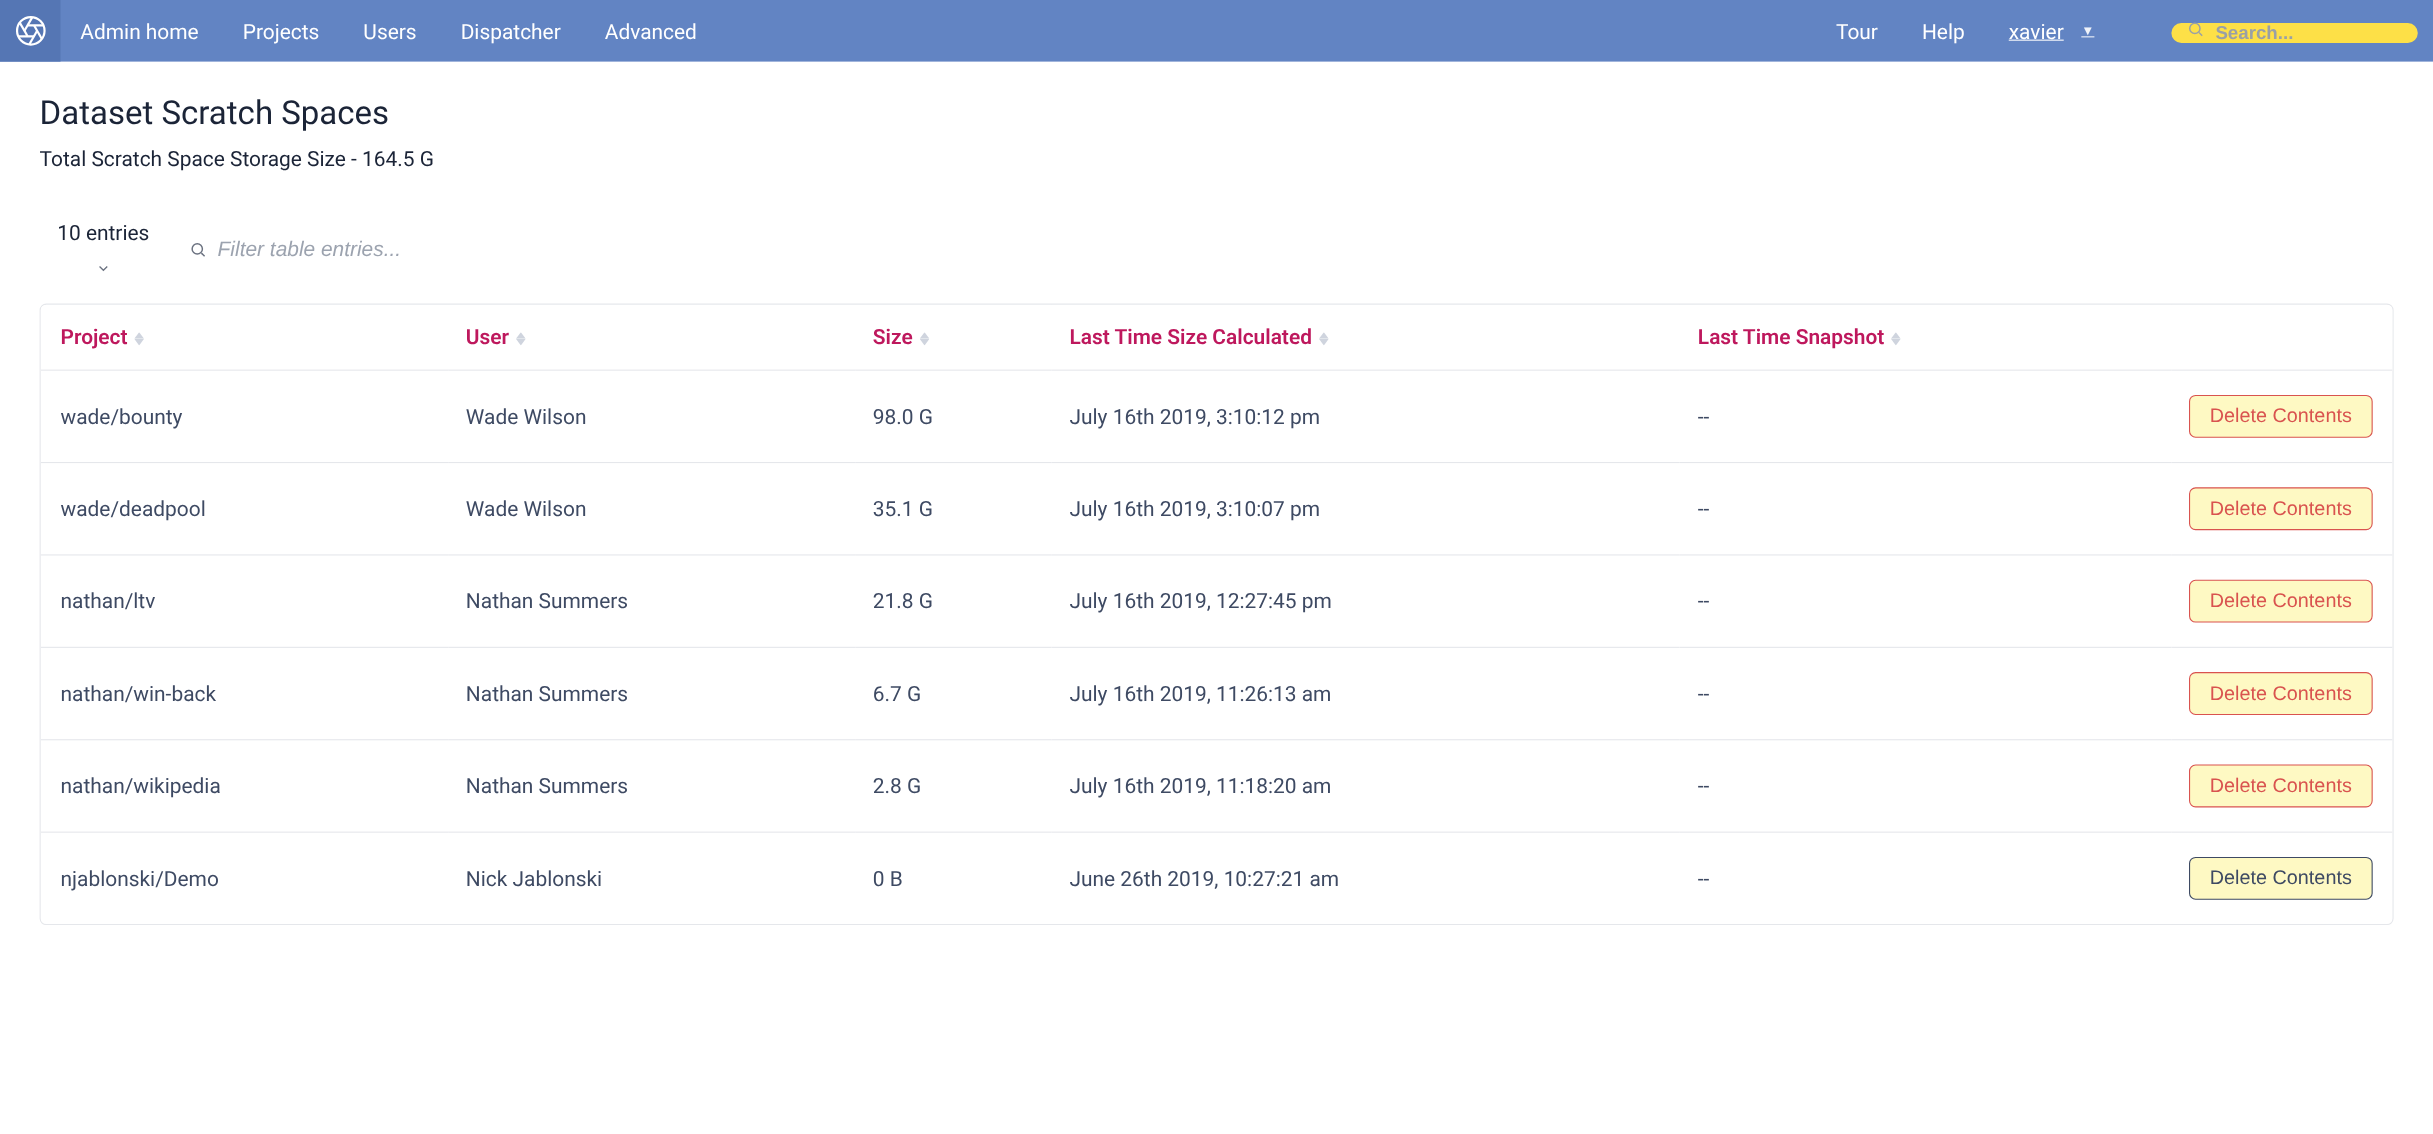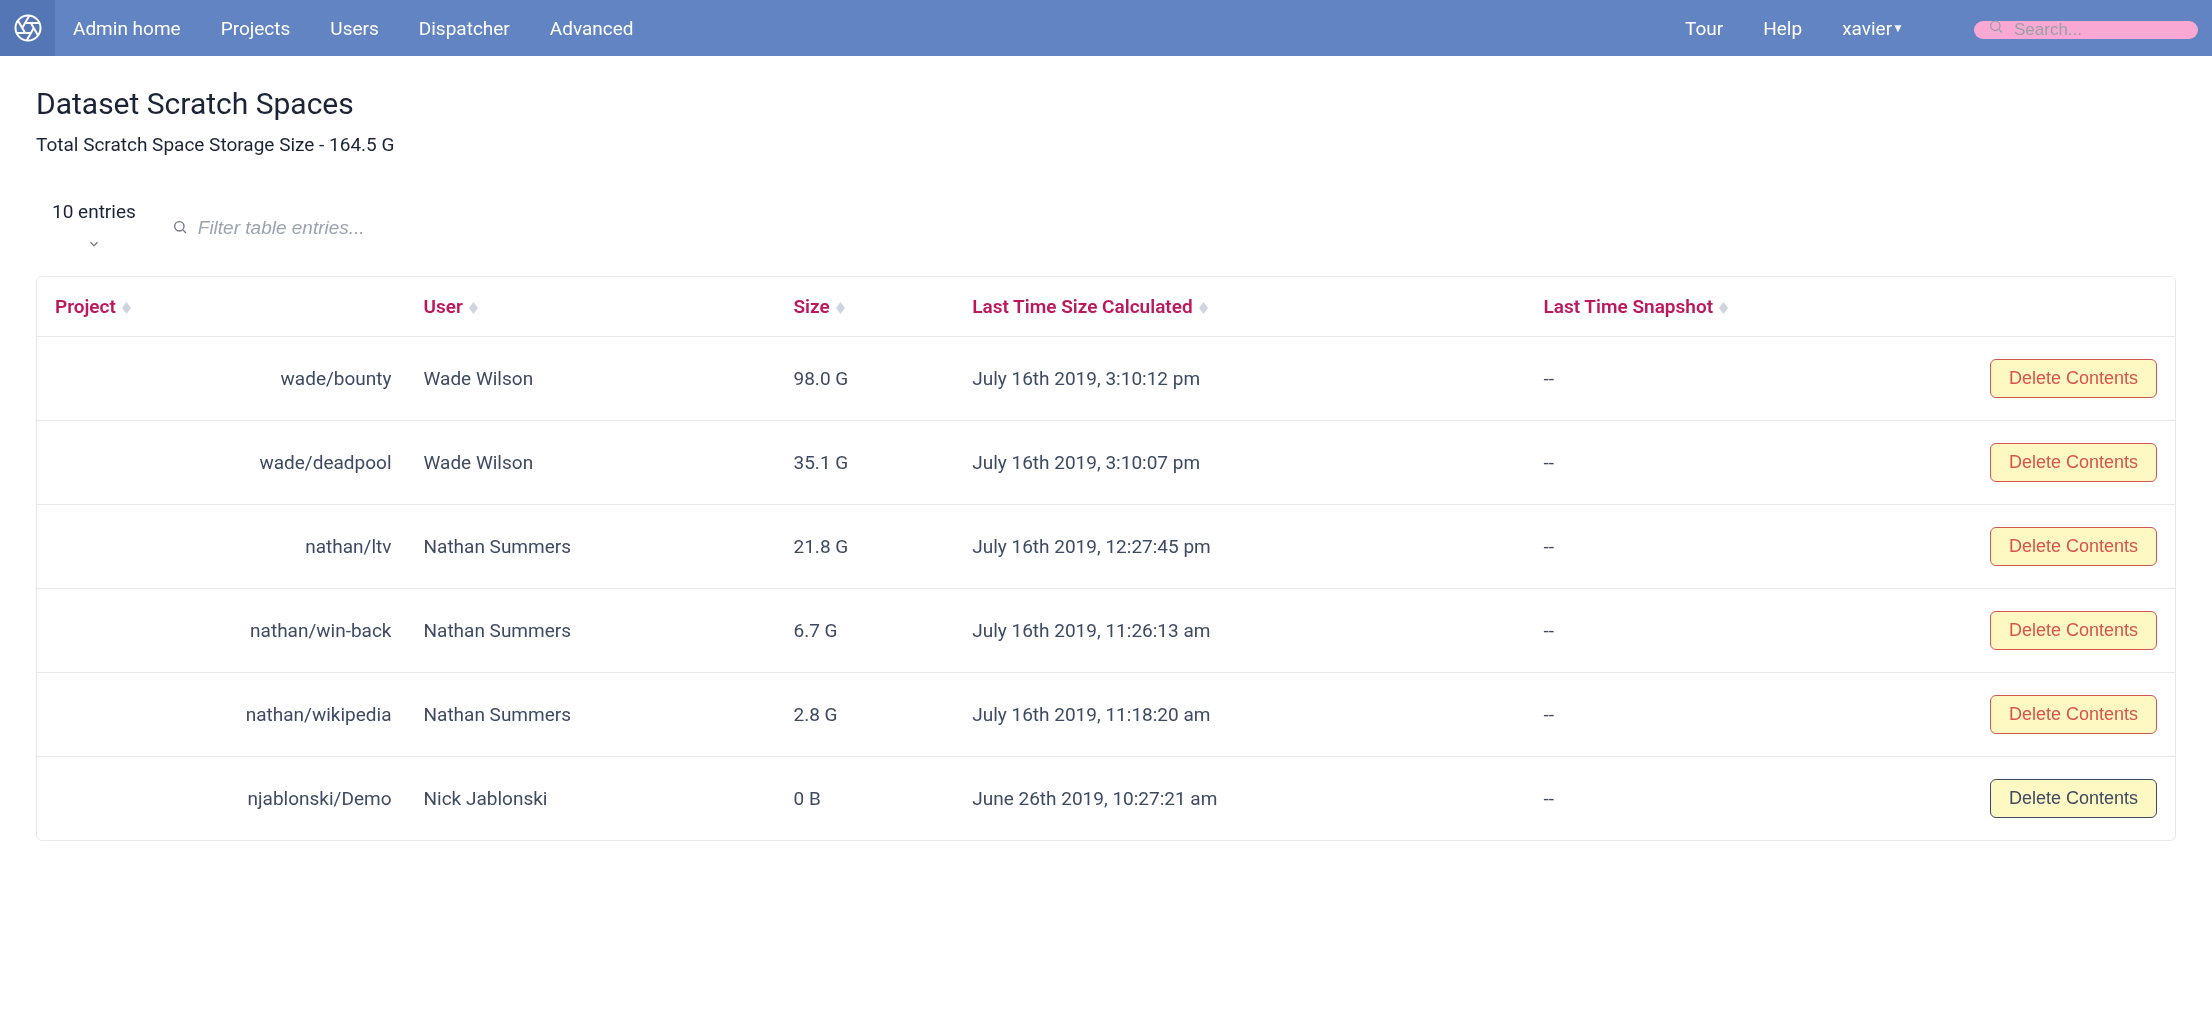--- a/index.html
+++ b/index.html
@@ -22,35 +22,36 @@
     width: 55px;
     height: 56px;
     background: #5576b4;
     display: flex;
     align-items: center;
     justify-content: center;
   }
   .navbar .nav-left { display: flex; align-items: center; margin-left: 18px; gap: 40px; }
   .navbar .nav-right { display: flex; align-items: center; margin-left: auto; gap: 40px; }
   .navbar .nav-item { color: #fff; font-size: 19px; cursor: pointer; white-space: nowrap; }
-  .navbar .user-menu { display: flex; align-items: center; gap: 0; cursor: pointer; }
+  .navbar .user-menu { display: flex; align-items: center; gap: 16px; cursor: pointer; text-decoration: underline; }
   .navbar .caret { font-size: 12px; opacity: 0.9; }
   .search-wrap {
     margin-left: 30px;
     position: relative;
   }
   .search-wrap input {
     height: 18px;
     border-radius: 18px;
     border: none;
-    background: #f9a8d4;
+    background: #fde047;
     padding: 0 18px 0 40px;
     font-size: 17px;
     width: 224px;
     color: #333;
+    font-weight: bold;
   }
   .search-wrap input::placeholder { color: #9aa0a6; }
   .search-wrap .s-icon {
     position: absolute;
     left: 14px;
     top: 50%;
     transform: translateY(-50%);
     color: #9aa0a6;
   }
 
@@ -116,21 +117,21 @@
     background: #fff;
   }
   thead th:first-child { padding-left: 18px; }
   tbody td {
     padding: 22px 16px;
     border-bottom: 1px solid #e5e7eb;
     font-size: 19px;
     color: #3e4a63;
     vertical-align: middle;
   }
-  tbody td:first-child { padding-left: 18px; text-align: right; }
+  tbody td:first-child { padding-left: 18px; }
   tbody tr:last-child td { border-bottom: none; }
   .btn-delete {
     border: 1px solid #d9534f;
     color: #d9534f;
     background: #fef9c3;
     border-radius: 6px;
     padding: 8px 18px;
     font-size: 18px;
     cursor: pointer;
     white-space: nowrap;

